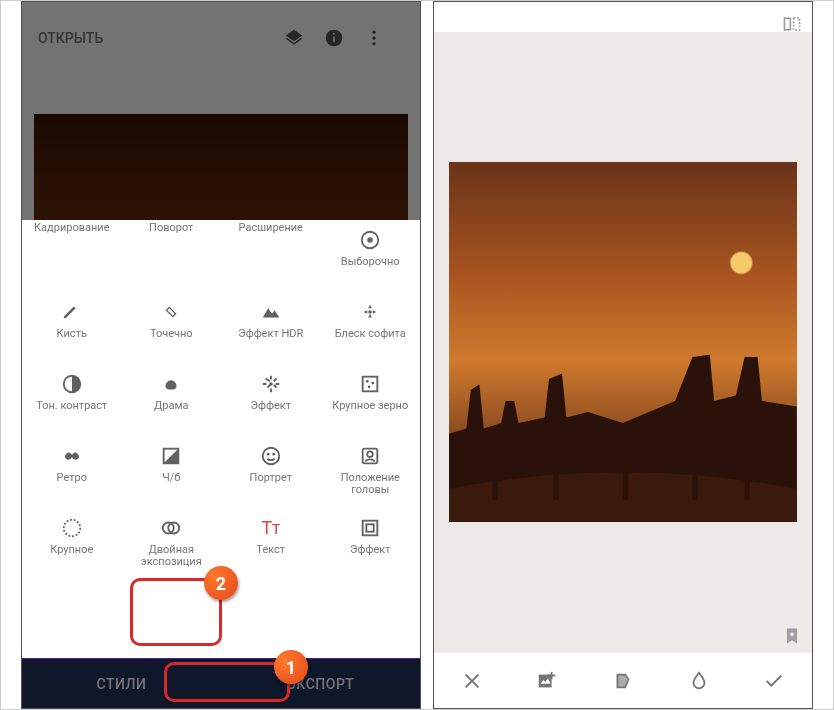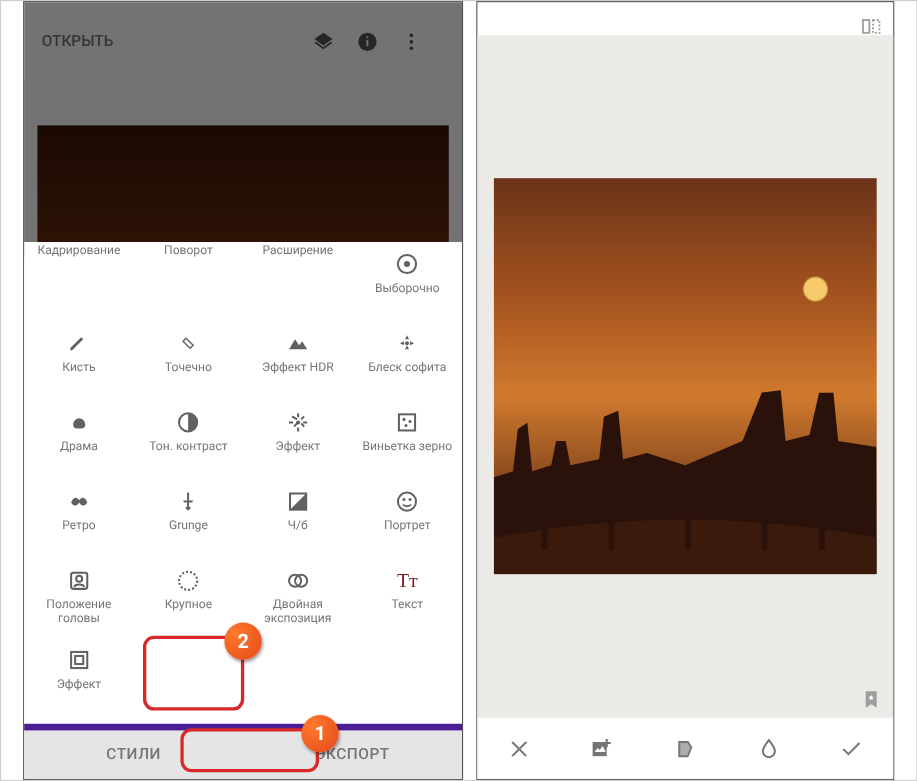--- a/index.html
+++ b/index.html
@@ -120,23 +120,23 @@
     align-items: center;
     justify-content: center;
     box-shadow: 1px 2px 3px rgba(0,0,0,0.4);
   }
 
   
   .bottom-tabs {
     position: absolute;
     left: 0; right: 0; bottom: 0;
     height: 50px;
-    background: #e5e5e5;
-    display: flex;
-    border-top: 6px solid #4c1d95;
+    background: #0f172a;
+    display: flex;
+    border-top: 1px solid #4c1d95;
   }
   .tab {
     flex: 1;
     display: flex;
     align-items: center;
     justify-content: center;
     font-size: 14px;
     font-weight: 500;
     color: #757575;
     letter-spacing: 0.5px;
@@ -288,70 +288,62 @@
               <svg width="22" height="22" viewBox="0 0 24 24">
                 <path fill="#616161" d="M12 4l2 4h-4l2-4zm-7 8l4-2v4l-4-2zm14 0l-4 2v-4l4 2zM12 14l-2 4h4l-2-4z"></path>
                 <circle cx="12" cy="12" r="2" fill="#616161"></circle>
               </svg>
             </div>
           <div class="tool-label">Блеск софита</div>
         </div>
         <div class="tool-item">
           <div class="tool-icon">
               <svg width="22" height="22" viewBox="0 0 24 24">
-                <path fill="#616161" d="M6 14a6 6 0 0112 0 4 4 0 01-4 4H10a4 4 0 01-4-4z"></path>
-              </svg>
-            </div>
-          <div class="tool-label">Драма</div>
-        </div>
-        <div class="tool-item">
-          <div class="tool-icon">
-              <svg width="22" height="22" viewBox="0 0 24 24">
                 <circle cx="12" cy="12" r="9" fill="none" stroke="#616161" stroke-width="2"></circle>
                 <path fill="#616161" d="M12 3a9 9 0 010 18V3z"></path>
               </svg>
             </div>
           <div class="tool-label">Тон. контраст</div>
+        </div>
+        <div class="tool-item">
+          <div class="tool-icon">
+              <svg width="22" height="22" viewBox="0 0 24 24">
+                <path fill="#616161" d="M6 14a6 6 0 0112 0 4 4 0 01-4 4H10a4 4 0 01-4-4z"></path>
+              </svg>
+            </div>
+          <div class="tool-label">Драма</div>
         </div>
         <div class="tool-item">
           <div class="tool-icon">
               <svg width="22" height="22" viewBox="0 0 24 24">
                 <path fill="none" stroke="#616161" stroke-width="2" d="M12 3v4m0 10v4M3 12h4m10 0h4m-3-6l-3 3m-4 4l-3 3m10 0l-3-3m-4-4L6 6"></path>
                 <circle cx="12" cy="12" r="2" fill="#616161"></circle>
               </svg>
             </div>
           <div class="tool-label">Эффект</div>
         </div>
 
         <div class="tool-item">
           <div class="tool-icon">
               <svg width="22" height="22" viewBox="0 0 24 24">
                 <rect x="4" y="4" width="16" height="16" fill="none" stroke="#616161" stroke-width="2"></rect>
                 <circle cx="9" cy="9" r="1.5" fill="#616161"></circle>
                 <circle cx="15" cy="11" r="1.5" fill="#616161"></circle>
                 <circle cx="11" cy="15" r="1.5" fill="#616161"></circle>
               </svg>
             </div>
-          <div class="tool-label">Виньетка зерно</div>
+          <div class="tool-label">Крупное зерно</div>
         </div>
         <div class="tool-item">
           <div class="tool-icon">
               <svg width="22" height="14" viewBox="0 0 24 14">
                 <path fill="#616161" d="M4 8c2-6 6-6 8-2 2-4 6-4 8 2-2 4-6 4-8 0-2 4-6 4-8 0z"></path>
               </svg>
             </div>
           <div class="tool-label">Ретро</div>
-        </div>
-        <div class="tool-item">
-          <div class="tool-icon">
-              <svg width="22" height="22" viewBox="0 0 24 24">
-                <path fill="#616161" d="M11 3h2v8h4l-1 2h-3v4l2 1-3 3-3-3 2-1v-4H8l-1-2h4V3z"></path>
-              </svg>
-            </div>
-          <div class="tool-label">Grunge</div>
         </div>
         <div class="tool-item">
           <div class="tool-icon">
               <svg width="22" height="22" viewBox="0 0 24 24">
                 <rect x="4" y="4" width="16" height="16" fill="none" stroke="#616161" stroke-width="2"></rect>
                 <path fill="#616161" d="M4 20L20 4v16H4z"></path>
               </svg>
             </div>
           <div class="tool-label">Ч/б</div>
         </div>
@@ -390,21 +382,21 @@
           <div class="tool-icon">
               <svg width="22" height="22" viewBox="0 0 24 24">
                 <circle cx="9" cy="12" r="6" fill="none" stroke="#616161" stroke-width="2"></circle>
                 <circle cx="15" cy="12" r="6" fill="none" stroke="#616161" stroke-width="2"></circle>
               </svg>
             </div>
           <div class="tool-label">Двойная экспозиция</div>
         </div>
         <div class="tool-item">
           <div class="tool-icon">
-              <span style="font-family:Liberation Serif, serif;font-size:18px;color:#7f1d1d">Tт</span>
+              <span style="font-family:Liberation Sans, sans-serif;font-size:18px;color:#ef4444">Tт</span>
             </div>
           <div class="tool-label">Текст</div>
         </div>
         <div class="tool-item">
           <div class="tool-icon">
               <svg width="22" height="22" viewBox="0 0 24 24">
                 <rect x="4" y="4" width="16" height="16" fill="none" stroke="#616161" stroke-width="2"></rect>
                 <rect x="8" y="8" width="8" height="8" fill="none" stroke="#616161" stroke-width="2"></rect>
               </svg>
             </div>

